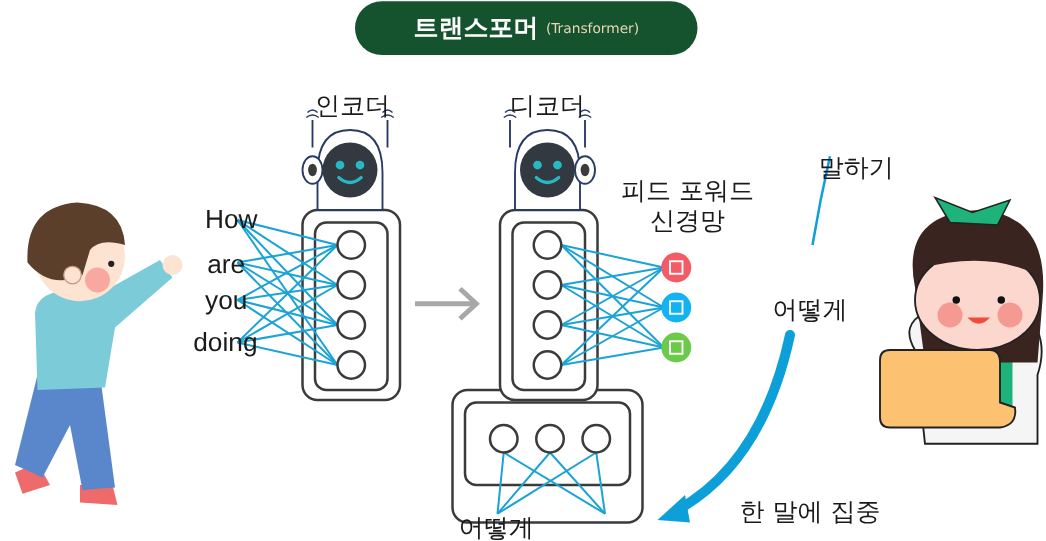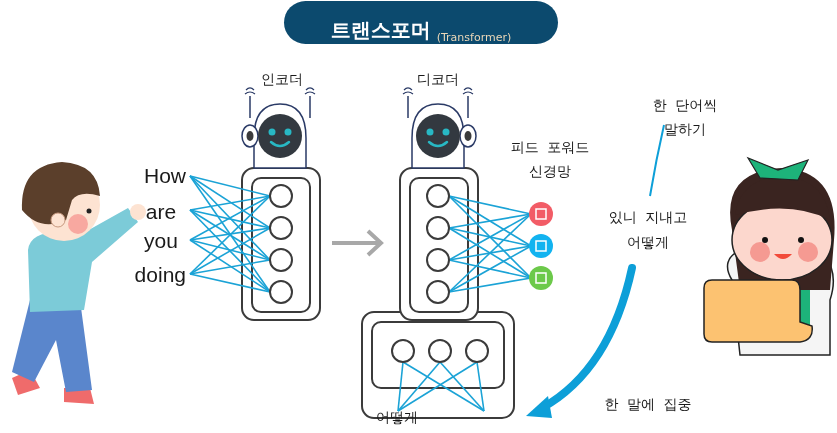--- a/index.html
+++ b/index.html
@@ -1,25 +1,25 @@
 <!DOCTYPE html>
 <html><head>
 <meta charset="utf-8">
 <style>
   html, body { margin: 0; padding: 0; background: #ffffff; }
   body { width: 837px; height: 433px; position: relative; overflow: hidden;
          font-family: "DejaVu Sans", "Liberation Sans", sans-serif; color: #1a1a1a; }
   #stage { position: absolute; left: 0; top: 0; width: 837px; height: 433px; }
   .title-pill { position: absolute; left: 284px; top: 1px; width: 274px; height: 43px;
-                background: #0c4a6e; border-radius: 22px; display: flex; align-items: flex-end;
+                background: #14532d; border-radius: 22px; display: flex; align-items: center;
                 justify-content: center; gap: 6px; }
   .title-main { color: #ffffff; font-weight: bold; font-size: 20px; }
   .title-sub { color: #ead7b8; font-size: 11px; }
-  .lbl { position: absolute; font-size: 14px; white-space: nowrap; text-align: center; line-height: 1.25; font-family: Liberation Mono, monospace; }
-  .lbl-en { font-family: "Liberation Sans", sans-serif; font-size: 21px; }
+  .lbl { position: absolute; font-size: 20px; white-space: nowrap; text-align: center; line-height: 1.25; }
+  .lbl-en { font-family: "Liberation Sans", sans-serif; font-size: 21px; margin-left: 20px; }
 </style>
 </head>
 <body>
 
 <div id="stage">
 
   <div class="title-pill">
     <span class="title-main">트랜스포머</span>
     <span class="title-sub">(Transformer)</span>
   </div>
@@ -166,22 +166,20 @@
   <div class="lbl" style="left:408px;top:72px;width:60px">디코더</div>
 
   <div class="lbl lbl-en" style="left:136px;top:163px;width:50px;text-align:right">How</div>
   <div class="lbl lbl-en" style="left:136px;top:199px;width:50px;">are</div>
   <div class="lbl lbl-en" style="left:136px;top:228px;width:50px;text-align:center">you</div>
   <div class="lbl lbl-en" style="left:116px;top:262px;width:70px;text-align:right">doing</div>
 
   <div class="lbl" style="left:488px;top:164px;width:124px">신경망</div>
   <div class="lbl" style="left:488px;top:140px;width:124px">피드 포워드</div>
 
-  <div class="lbl" style="left:630px;top:98px;width:110px">한 단어씩</div>
   <div class="lbl" style="left:630px;top:122px;width:110px">말하기</div>
 
-  <div class="lbl" style="left:586px;top:210px;width:124px">있니  지내고</div>
   <div class="lbl" style="left:586px;top:235px;width:124px">어떻게</div>
 
   <div class="lbl" style="left:578px;top:397px;width:140px">한 말에 집중</div>
 
   <div class="lbl" style="left:362px;top:410px;width:70px">어떻게</div>
 </div>
 
 </body></html>

